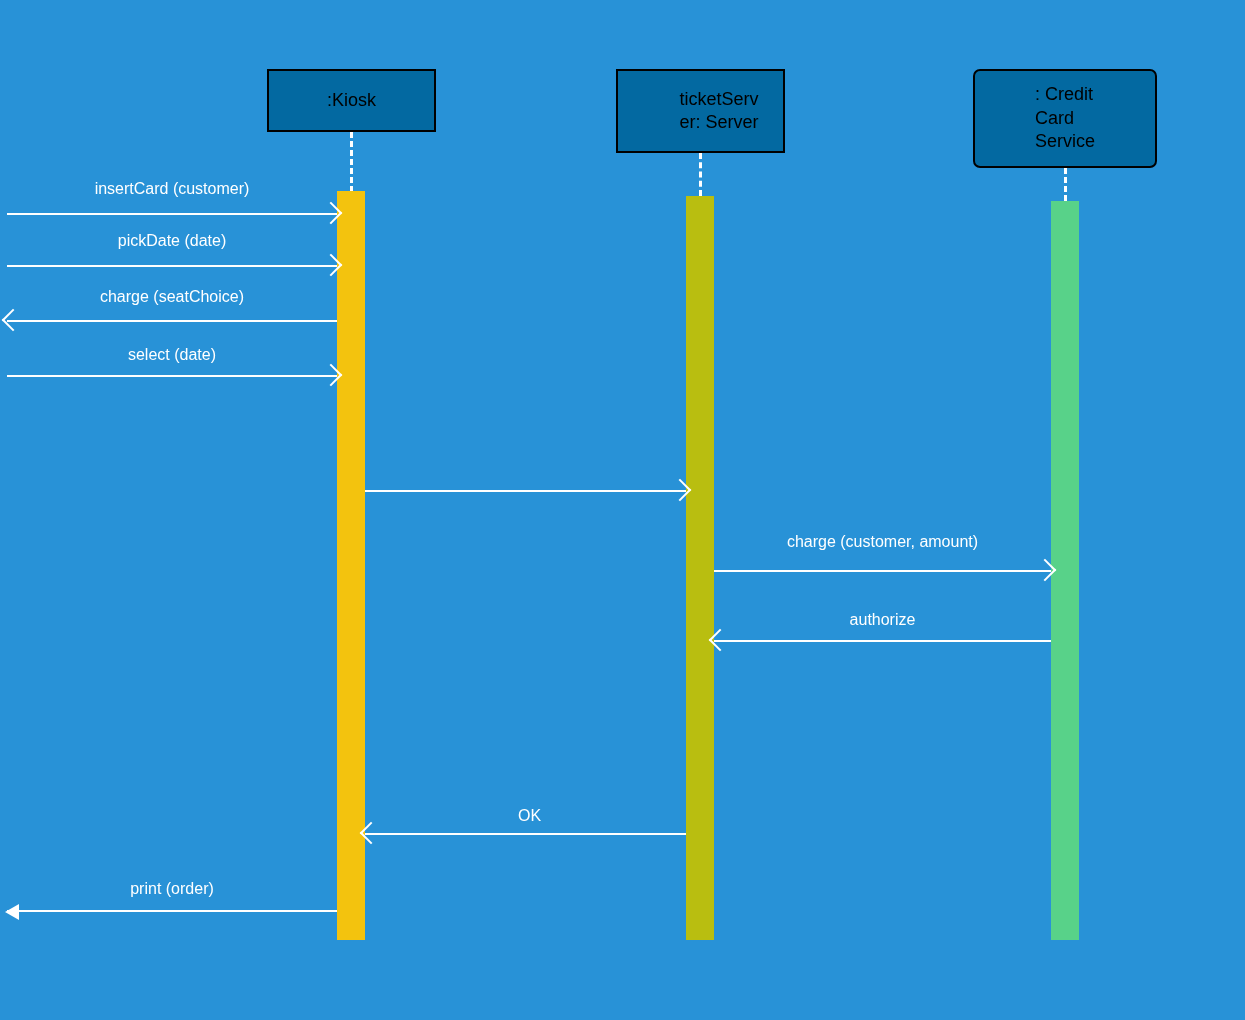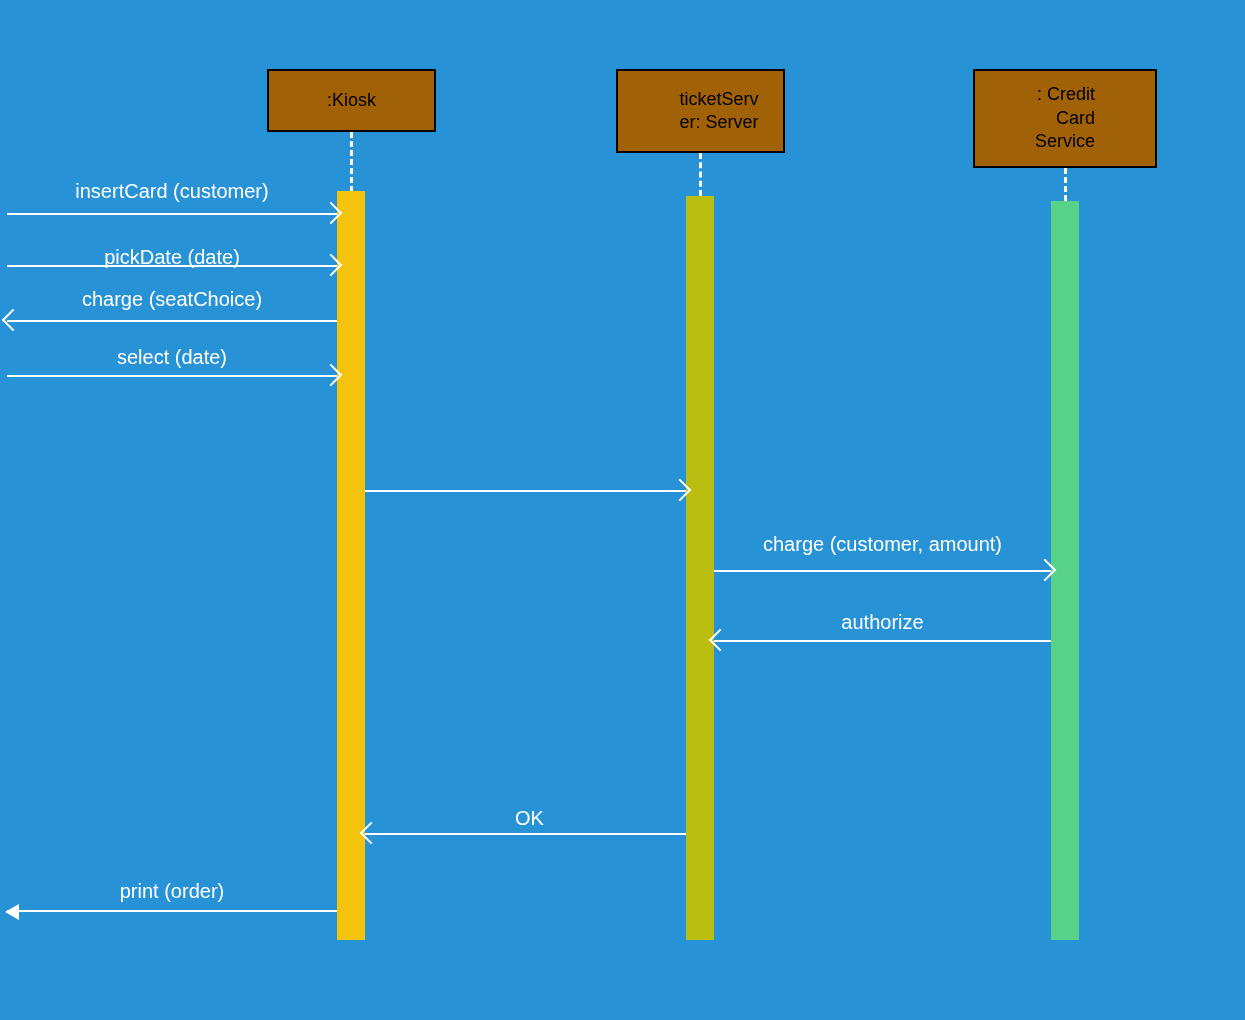--- a/index.html
+++ b/index.html
@@ -1,54 +1,54 @@
 <!DOCTYPE html>
 <html><head>
 <meta charset="utf-8">
 <style>
   html,body{margin:0;padding:0;width:1245px;height:1020px;background:#2892d7;font-family:Verdana,Arial,sans-serif;}
   .canvas{position:relative;width:1245px;height:1020px;}
-  .lifeline-head{position:absolute;background:#a16207;border:2px solid #000;text-align:right;display:flex;align-items:center;justify-content:center;padding:20px;box-sizing:border-box;font-size:18px;line-height:1.3;}
+  .lifeline-head{position:absolute;background:#0369a1;border:2px solid #000;text-align:left;display:flex;align-items:center;justify-content:center;padding:20px;box-sizing:border-box;font-size:18px;line-height:1.3;}
   .dashed-lifeline{position:absolute;width:0;border-left:3px dashed #fff;}
   .activation{position:absolute;box-sizing:border-box;}
-  .msg-label{position:absolute;color:#fff;font-size:20px;text-align:center;white-space:nowrap;}
+  .msg-label{position:absolute;color:#fff;font-size:16px;text-align:center;white-space:nowrap;}
   .arrow-line{position:absolute;height:0;border-top:2.5px solid #fff;}
   .arrow-head-left::before{content:"";position:absolute;left:-2px;top:-8px;border-right:14px solid #fff;border-top:8px solid transparent;border-bottom:8px solid transparent;}
   .arrow-head-right-open::after{content:"";position:absolute;right:-2px;top:-10px;width:14px;height:14px;border-top:2.5px solid #fff;border-right:2.5px solid #fff;transform:rotate(45deg);}
   .arrow-head-left-open::before{content:"";position:absolute;left:-2px;top:-10px;width:14px;height:14px;border-top:2.5px solid #fff;border-left:2.5px solid #fff;transform:rotate(-45deg);}
 </style>
 </head>
 <body>
 <div class="canvas">
 
 <div class="lifeline-head" style="left:267px;top:69px;width:169px;height:63px;">
       <span>:Kiosk</span>
     </div>
 <div class="lifeline-head" style="left:616px;top:69px;width:169px;height:84px;">
       <span style="white-space:pre-line;margin-left:37px;">ticketServ
 er: Server</span>
     </div>
-<div class="lifeline-head" style="left:973px;top:69px;width:184px;height:99px;">
+<div class="lifeline-head" style="left:973px;top:69px;width:184px;height:99px;border-radius:7px;">
       <span style="white-space:pre-line;">: Credit
 Card
 Service</span>
     </div>
 
 <div class="dashed-lifeline" style="left:350px;top:132px;height:60px;"></div>
 <div class="dashed-lifeline" style="left:699px;top:153px;height:43px;"></div>
 <div class="dashed-lifeline" style="left:1064px;top:168px;height:33px;"></div>
 
 <div class="activation" style="left:337px;top:191px;width:28px;height:749px;background:#f3c30e;"></div>
 <div class="activation" style="left:686px;top:196px;width:28px;height:744px;background:#b9be10;"></div>
 <div class="activation" style="left:1051px;top:201px;width:28px;height:739px;background:#58d289;"></div>
 
 <div class="msg-label" style="left:7px;top:180px;width:330px;">insertCard (customer)</div>
 <div class="arrow-line arrow-head-right-open" style="left:7px;top:213px;width:330px;"></div>
 
-<div class="msg-label" style="left:7px;top:232px;width:330px;margin-top:14px;">pickDate (date)</div>
+<div class="msg-label" style="left:7px;top:232px;width:330px;">pickDate (date)</div>
 <div class="arrow-line arrow-head-right-open" style="left:7px;top:265px;width:330px;"></div>
 
 <div class="msg-label" style="left:7px;top:288px;width:330px;">charge (seatChoice)</div>
 <div class="arrow-line arrow-head-left-open" style="left:7px;top:320px;width:330px;"></div>
 
 <div class="msg-label" style="left:7px;top:346px;width:330px;">select (date)</div>
 <div class="arrow-line arrow-head-right-open" style="left:7px;top:375px;width:330px;"></div>
 
 <div class="arrow-line arrow-head-right-open" style="left:365px;top:490px;width:321px;"></div>
 

